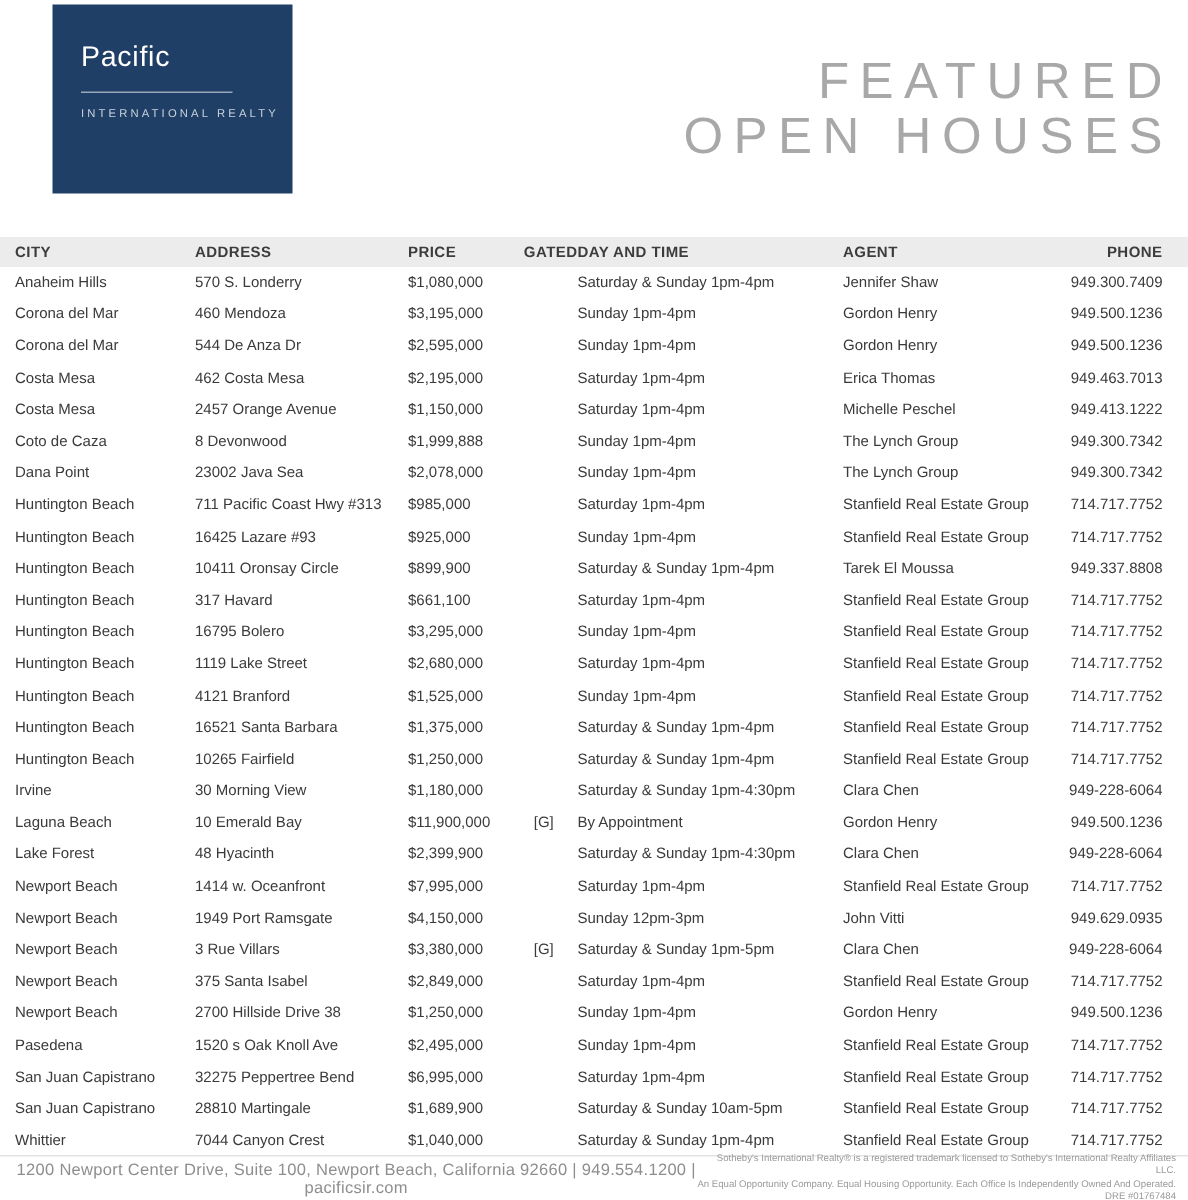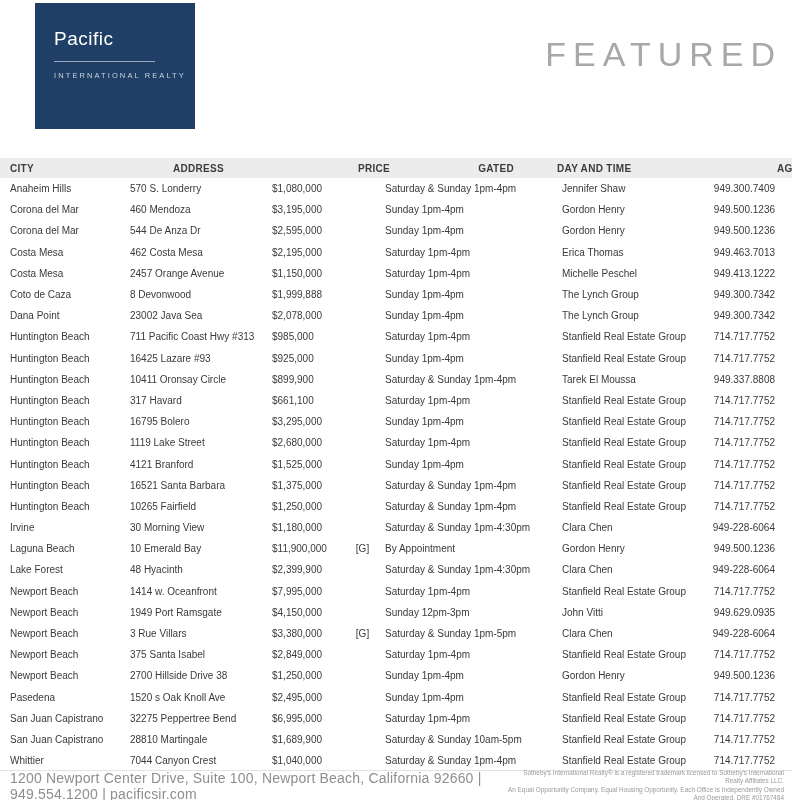--- a/index.html
+++ b/index.html
@@ -21,47 +21,48 @@
   .mast-title { font-size:34px; line-height:37px; font-weight:200; color:#a8a8a8;
                 letter-spacing:7px; margin-right:-7px; }
   .mast-date { font-size:13px; color:#4b4b4b; letter-spacing:.6px; margin-top:7px; }
 
   
   .listing { position:absolute; top:158px; left:0; right:0; }
   .tr, .thead { display:grid;
       grid-template-columns:120px 142px 68px 45px 177px 150px 1fr;
       padding:0 17px 0 10px; align-items:center; }
   .thead { background:#ececec; height:20px; font-size:10px; font-weight:700;
-           color:#3c3c3c; letter-spacing:.3px;gap:43px; }
+           color:#3c3c3c; letter-spacing:.3px; }
   .tr { height:21.2px; font-size:10px; color:#3a3a3a; background:#ffffff; }
   .td, .th { white-space:nowrap; overflow:hidden; }
   .col-gated { text-align:center; }
   .th.col-gated { text-align:right; }
   .col-phone { text-align:right; }
 
   
   .footer { position:absolute; left:0; right:0; bottom:0; height:30px;
             border-top:1px solid #e3e3e3; display:flex; align-items:center;
             justify-content:space-between; padding:0 8px 0 10px; background:#ffffff; }
-  .footer-contact { font-size:14px; color:#8e8e8e; letter-spacing:.2px; }
+  .footer-contact { font-size:11px; color:#8e8e8e; letter-spacing:.2px;text-align:center; }
   .footer-legal { text-align:right; font-size:6.4px; line-height:8.5px; color:#9a9a9a; }
 </style>
 </head>
 <body>
 
 <div class="page">
 
   <div class="logo-box">
     <div class="logo-pacific">Pacific</div>
     <div class="logo-rule"></div>
     <div class="logo-tagline">INTERNATIONAL REALTY</div>
   </div>
 
   <div class="masthead">
     <div class="mast-title">FEATURED</div>
+    <div class="mast-title">OPEN HOUSES</div>
   </div>
 
   <div class="listing">
     <div class="thead">
       <div class="th">CITY</div>
       <div class="th">ADDRESS</div>
       <div class="th">PRICE</div>
       <div class="th col-gated">GATED</div>
       <div class="th">DAY AND TIME</div>
       <div class="th">AGENT</div>

